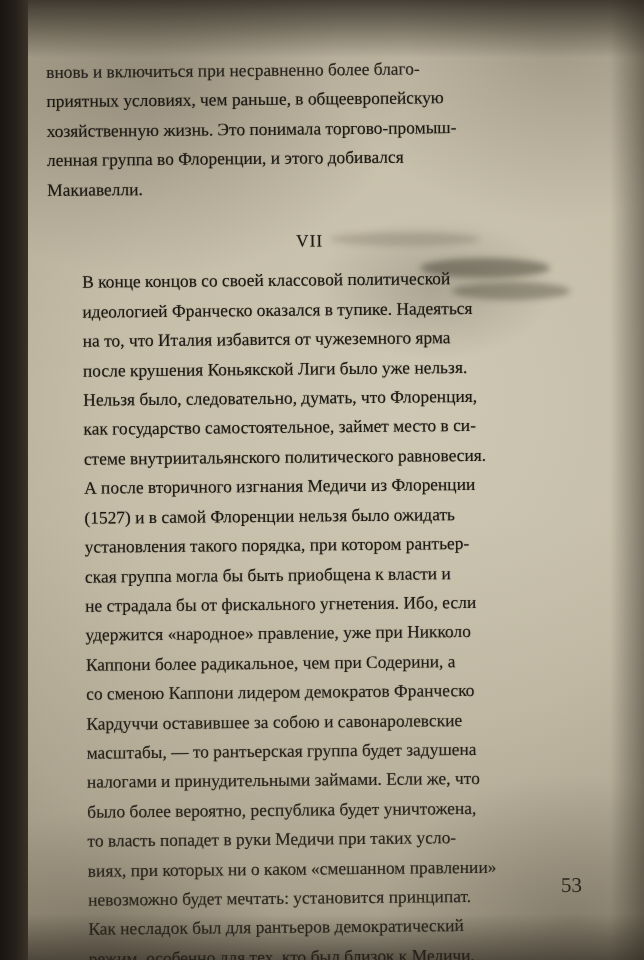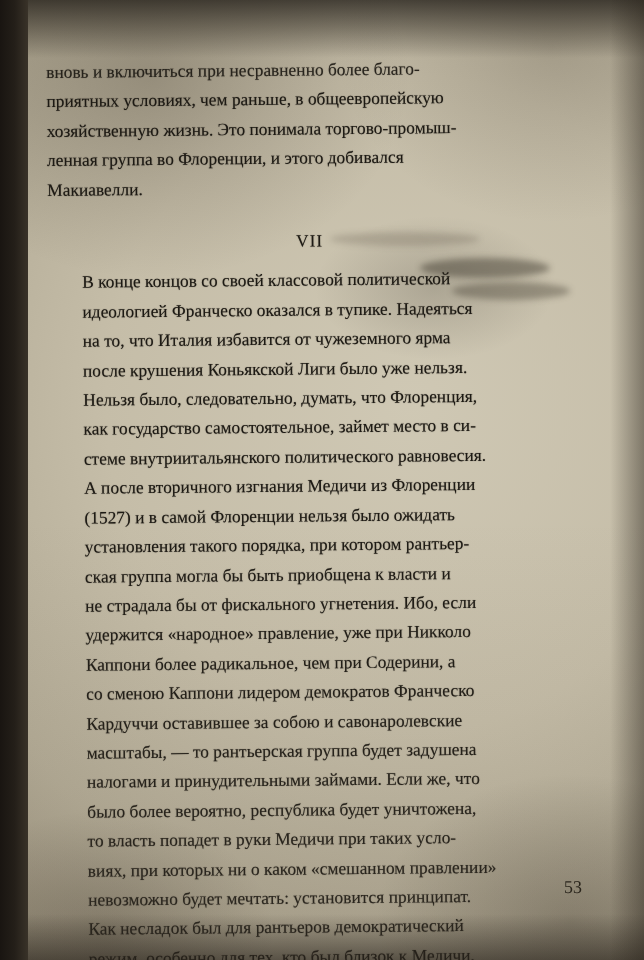--- a/index.html
+++ b/index.html
@@ -108,21 +108,21 @@
     font-size: 17px;
     letter-spacing: 1.2px;
     font-family: "Liberation Serif", "DejaVu Serif", serif;
   }
 
   #page-number {
     position: absolute;
     right: 62px;
     bottom: 62px;
     font-family: "Liberation Serif", "DejaVu Serif", serif;
-    font-size: 18px;
+    font-size: 21px;
     color: #2a251c;
     transform: rotate(-0.55deg);
   }
 
   
   .smudge {
     position: absolute;
     pointer-events: none;
     border-radius: 50%;
     background: rgba(40,34,25,0.40);

